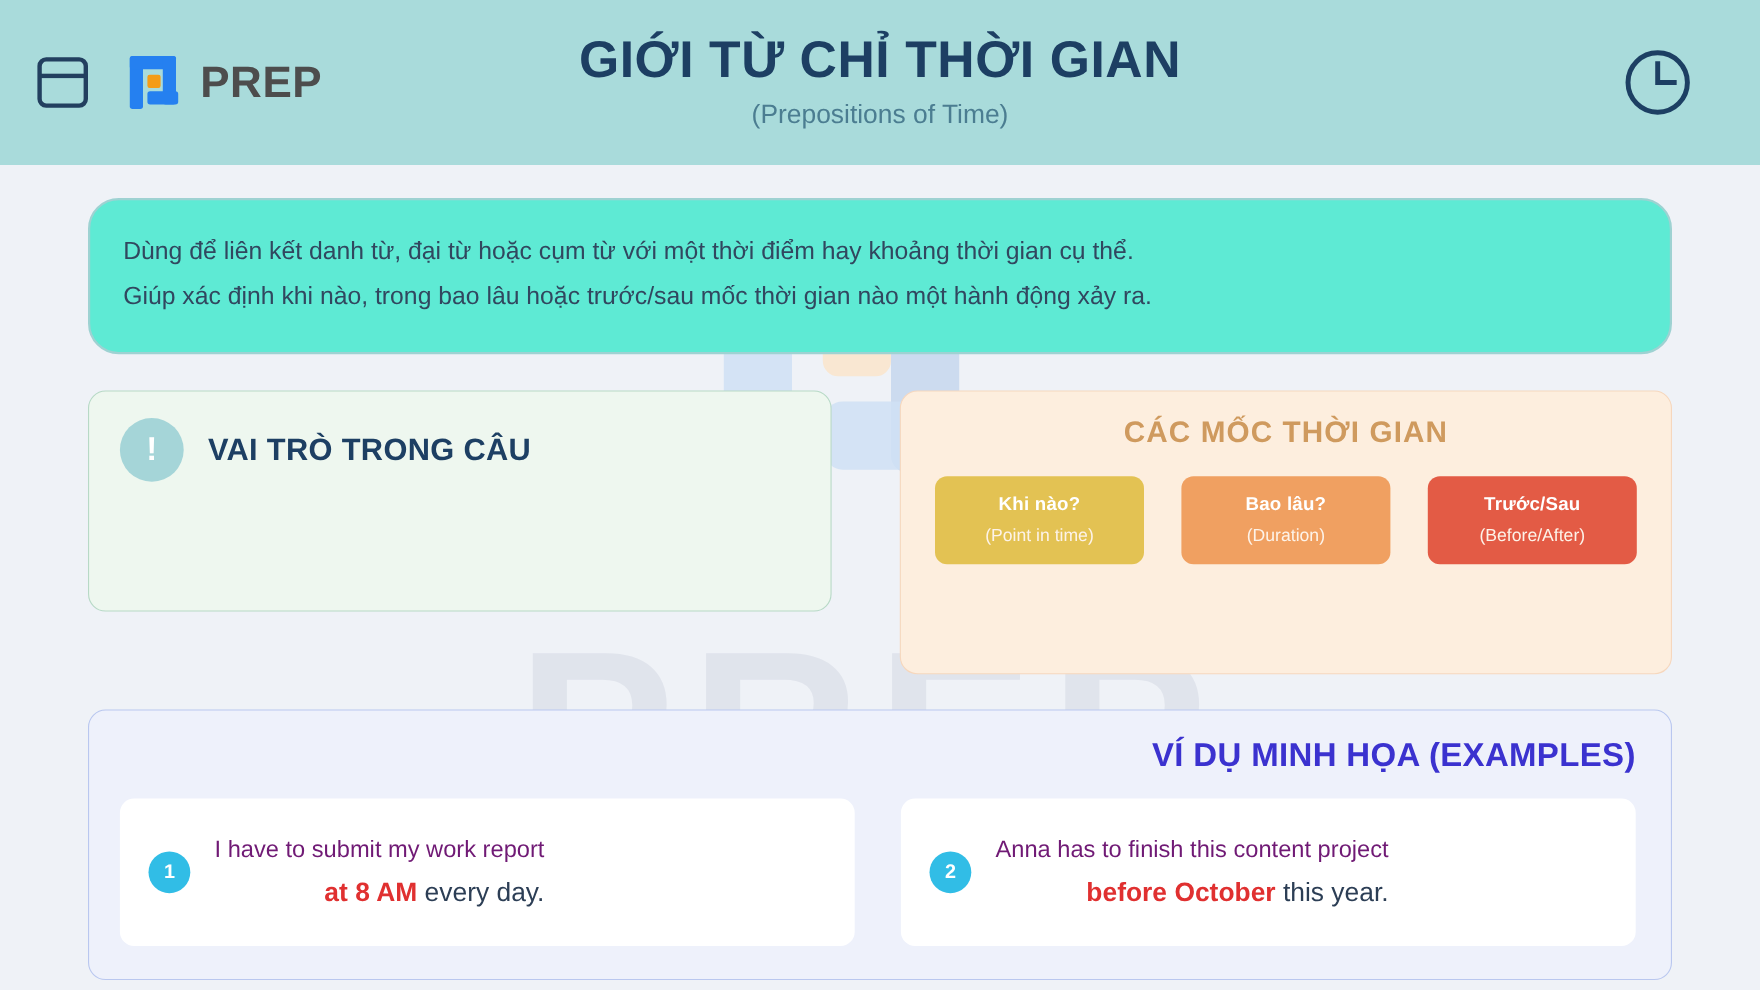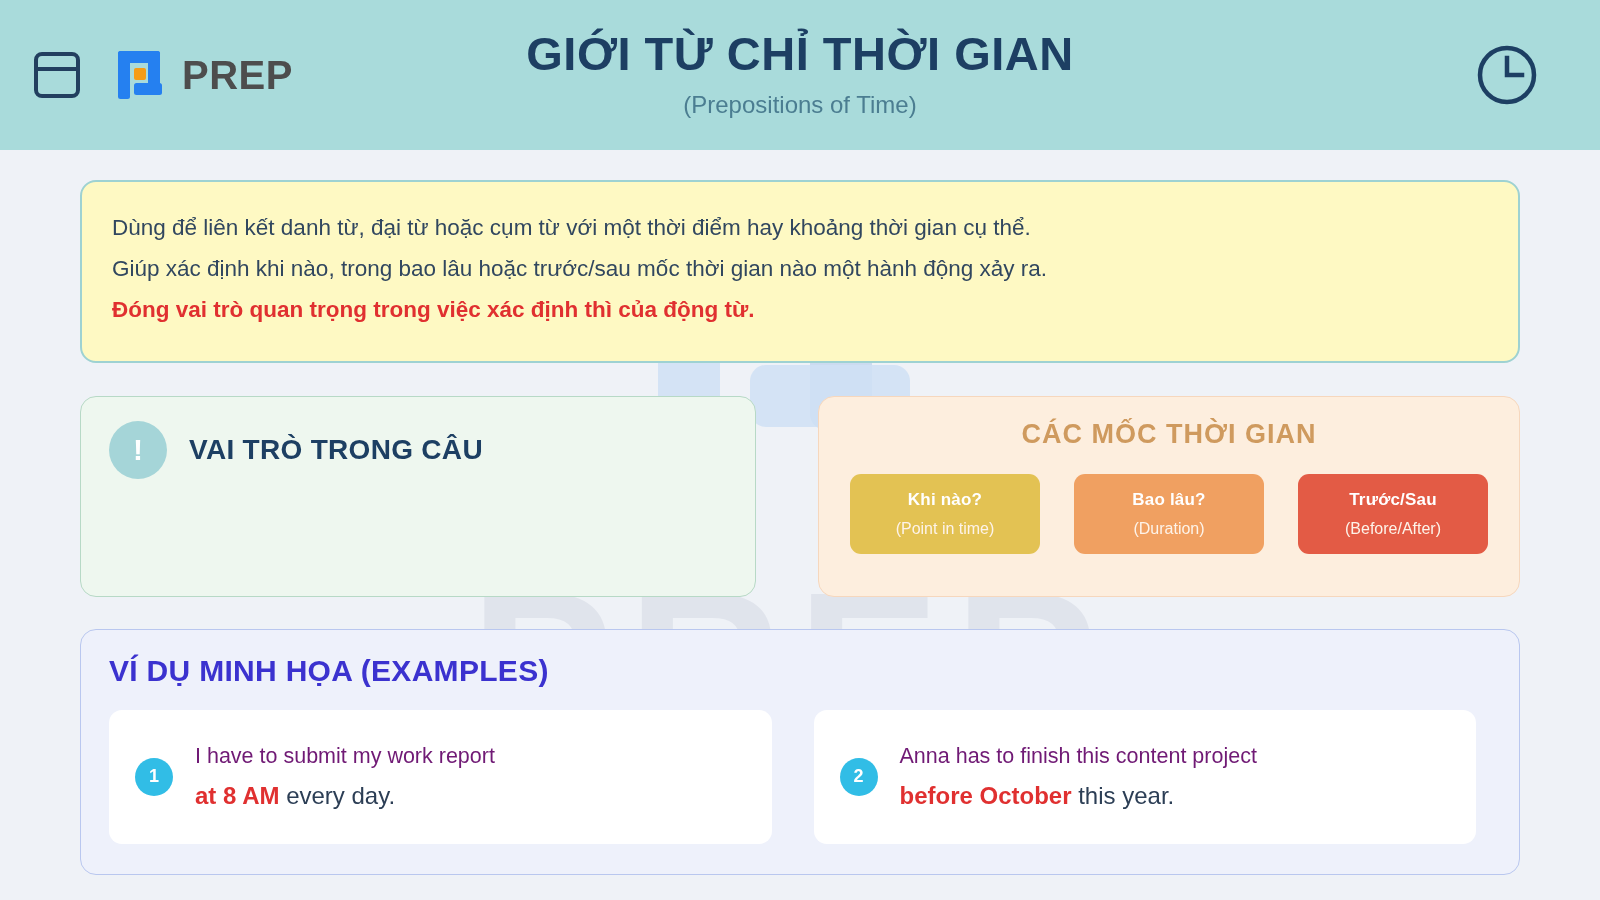--- a/index.html
+++ b/index.html
@@ -117,23 +117,23 @@
 
   
   .main {
     position: relative;
     z-index: 4;
     padding: 30px 80px 0 80px;
   }
 
   
   .definition {
-    background: #fef9c3;
+    background: #5eead4;
     border: 2.5px solid #9ed2d2;
-    border-radius: 16px;
+    border-radius: 28px;
     padding: 26px 30px 30px 30px;
   }
   .def-line {
     font-size: 22.5px;
     color: #31475f;
     line-height: 1.82;
   }
   .def-line.accent {
     color: #e03030;
     font-weight: 700;
@@ -185,21 +185,21 @@
     line-height: 1.72;
   }
 
   
   .milestone-card {
     flex: 1;
     background: #fdeede;
     border: 1.5px solid #f6d7bd;
     border-radius: 16px;
     padding: 22px 30px 26px 30px;
-    height: 201px;
+    height: 258px;
   }
   .milestone-title {
     text-align: center;
     font-size: 27px;
     font-weight: 800;
     color: #cf9a5e;
     letter-spacing: 1px;
   }
   .tags {
     display: flex;
@@ -227,21 +227,22 @@
     color: #fdf3e9;
     line-height: 1.1;
   }
 
   
   .examples {
     margin-top: 32px;
     background: #eef1fb;
     border: 1.5px solid #b9c7ef;
     border-radius: 16px;
-    padding: 24px 43px 30px 28px;
+    padding: 24px 32px 30px 28px;
+    text-align: right;
   }
   .examples-title {
     font-size: 30px;
     font-weight: 800;
     color: #3b32cf;
     letter-spacing: 0.3px;
   }
   .ex-row {
     display: flex;
     gap: 42px;
@@ -314,21 +315,20 @@
       <path d="M31 14 L31 31 L46 31" fill="none" stroke="#1d3f63" stroke-width="4.5" stroke-linecap="square" stroke-linejoin="miter"></path>
     </svg>
   </div>
 </div>
 
 <div class="main">
 
   <div class="definition">
     <div class="def-line">Dùng để liên kết danh từ, đại từ hoặc cụm từ với một thời điểm hay khoảng thời gian cụ thể.</div>
     <div class="def-line">Giúp xác định khi nào, trong bao lâu hoặc trước/sau mốc thời gian nào một hành động xảy ra.</div>
-    <div class="def-line accent">Đóng vai trò quan trọng trong việc xác định thì của động từ.</div>
   </div>
 
   <div class="row2">
 
     <div class="role-card">
       <div class="role-head">
         <div class="badge-excl">!</div>
         <div class="role-title">VAI TRÒ TRONG CÂU</div>
       </div>
     </div>

